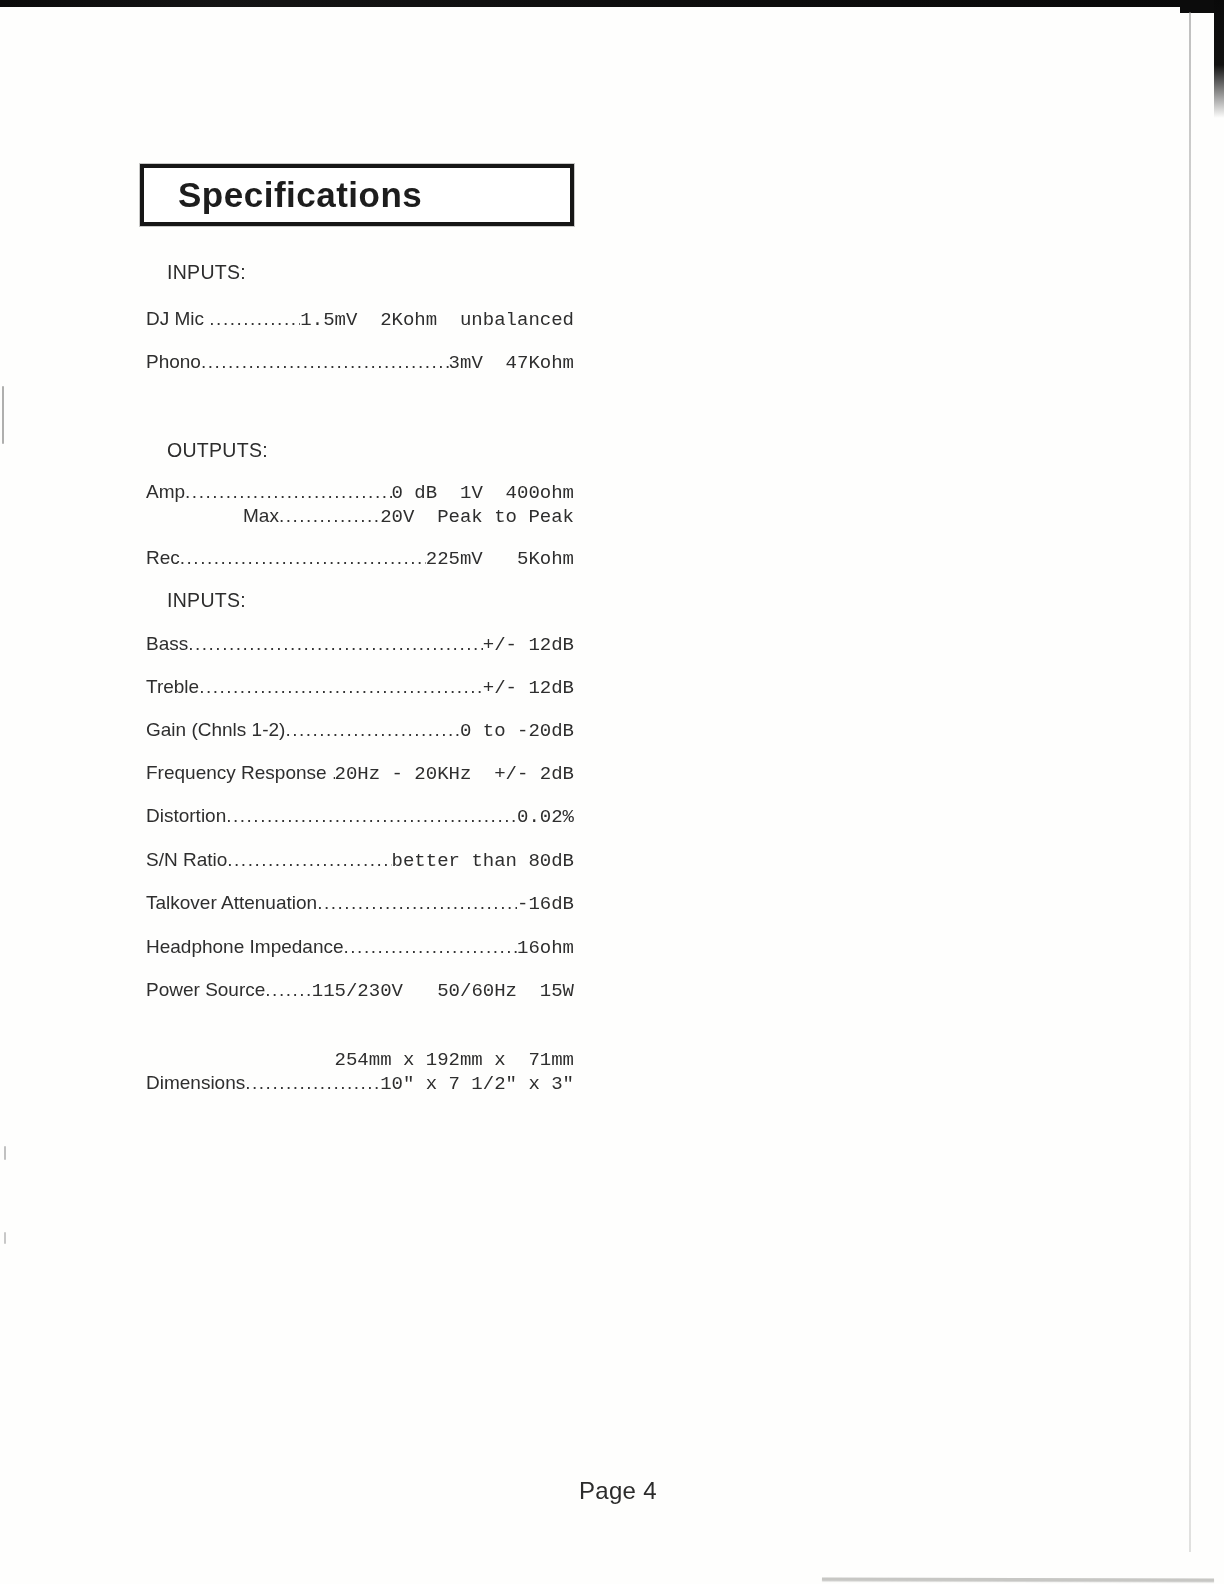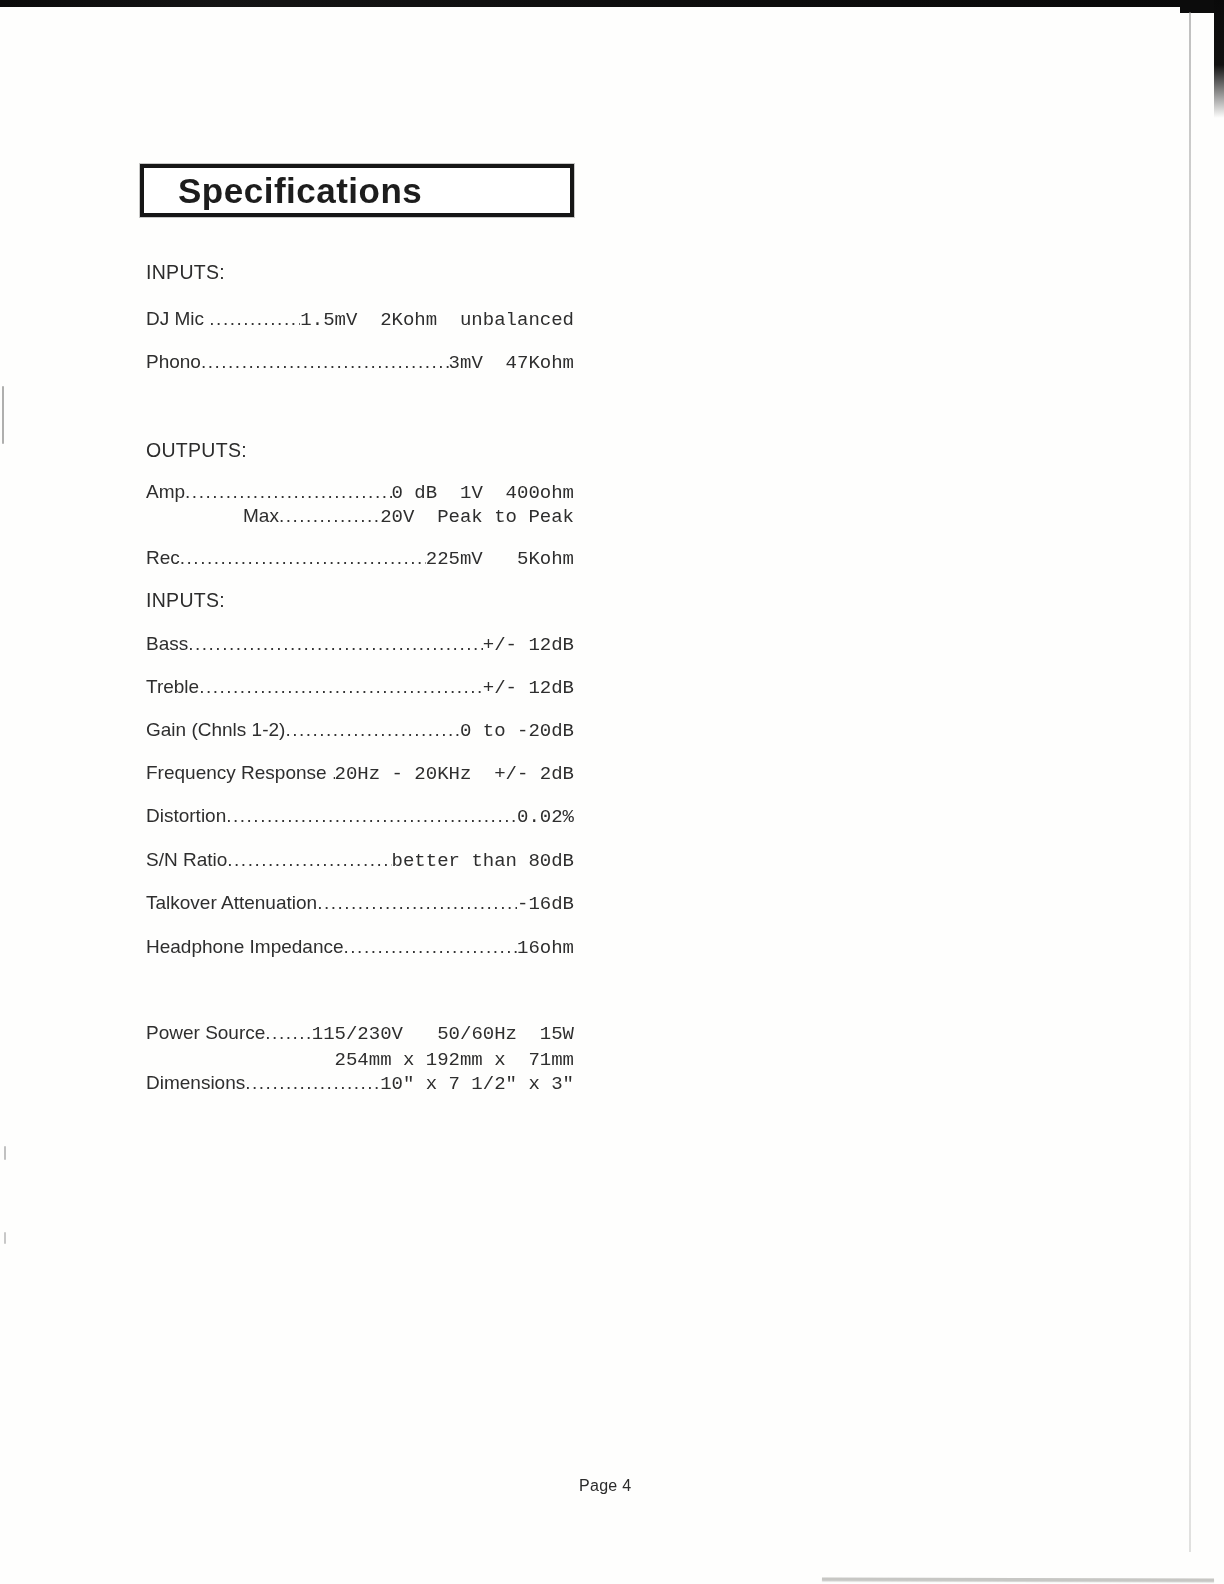--- a/index.html
+++ b/index.html
@@ -43,21 +43,21 @@
   .artifact-left-mark-2{
     position:absolute;left:4px;top:1146px;width:2px;height:14px;
     background:rgba(120,120,120,.45);border-radius:2px;
   }
   .artifact-left-mark-3{
     position:absolute;left:4px;top:1232px;width:2px;height:12px;
     background:rgba(120,120,120,.4);border-radius:2px;
   }
   
   .title-box{
-    position:absolute;left:140px;top:164px;width:434px;height:53px;
+    position:absolute;left:140px;top:164px;width:434px;height:62px;
     border:4px solid #161616;background:#fff;
     box-shadow:0 0 0 1px rgba(40,40,40,.25);
     box-sizing:border-box;
     display:flex;align-items:center;
   }
   .title-text{
     font-size:35px;font-weight:bold;letter-spacing:.5px;color:#1d1d1d;
     padding-left:34px;
     transform:scaleY(1.02);
   }
@@ -69,26 +69,26 @@
   }
   .line .lbl{white-space:pre;flex:0 0 auto;}
   .line .val{white-space:pre;flex:0 0 auto;font-family:Liberation Mono, monospace;}
   .leader{
     flex:1 1 auto;overflow:hidden;white-space:nowrap;
     letter-spacing:1.5px;color:#343434;
   }
   .leader::after{
     content:"......................................................................................................................................";
   }
-  .heading{font-size:19.5px;color:#2c2c2c;letter-spacing:.3px;}
+  .heading{font-size:19.5px;color:#2c2c2c;letter-spacing:.3px;margin-left:21px;}
   .sub-line{left:243px;width:331px;}
   .right-line{justify-content:flex-end;}
   .page-number{
     position:absolute;left:579px;top:1477px;
-    font-size:16px;color:#2b2b2b;letter-spacing:.3px;
+    font-size:24px;color:#2b2b2b;letter-spacing:.3px;
   }
 </style>
 </head>
 <body>
 
 <div class="page">
 
   <div class="artifact-top-bar"></div>
   <div class="artifact-top-right-block"></div>
   <div class="artifact-right-edge"></div>
@@ -186,21 +186,21 @@
     <span class="leader"></span>
     <span class="val">-16dB</span>
   </div>
 
   <div class="line" style="top:936px">
     <span class="lbl">Headphone Impedance</span>
     <span class="leader"></span>
     <span class="val">16ohm</span>
   </div>
 
-  <div class="line" style="top:1022px">
+  <div class="line" style="top:979px">
     <span class="lbl">Power Source</span>
     <span class="leader"></span>
     <span class="val">115/230V   50/60Hz  15W</span>
   </div>
 
   <div class="line" style="top:1072px">
     <span class="lbl">Dimensions</span>
     <span class="leader"></span>
     <span class="val">10" x 7 1/2" x 3"</span>
   </div>

